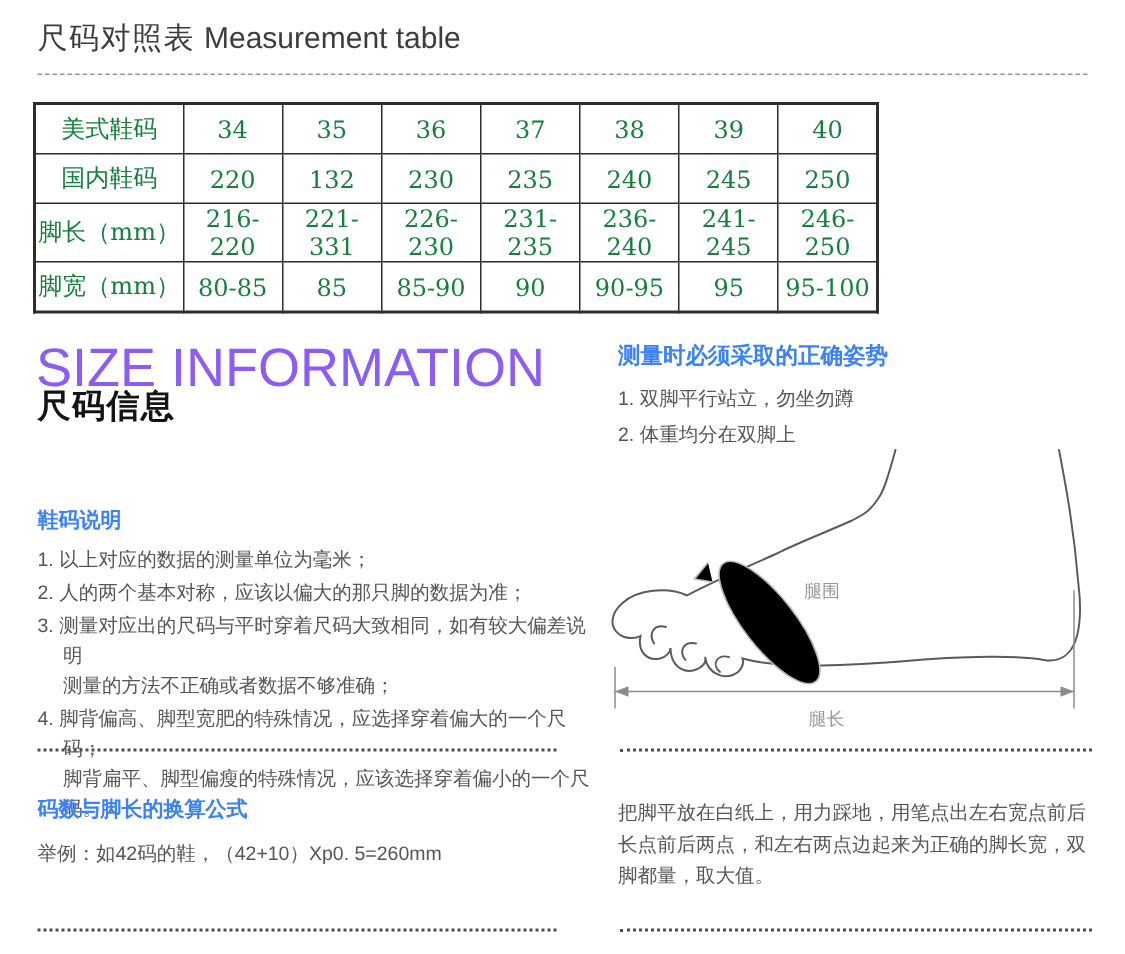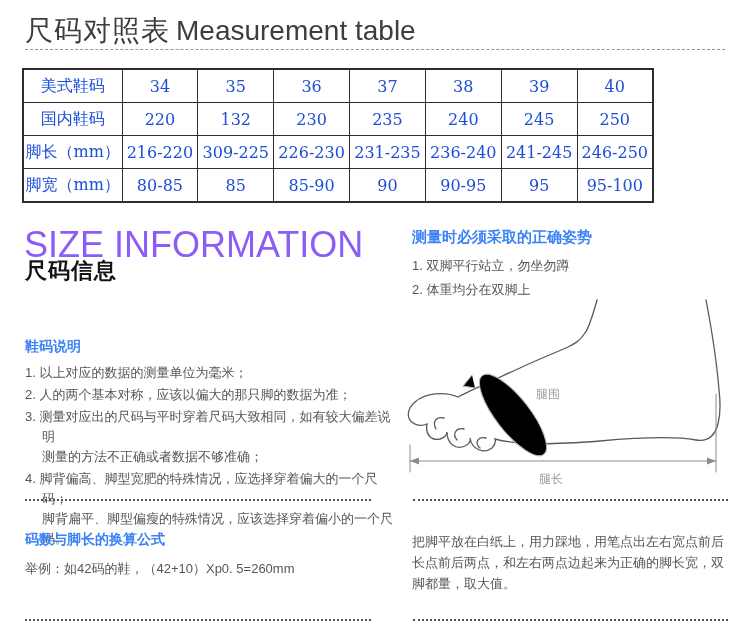--- a/index.html
+++ b/index.html
@@ -1,26 +1,26 @@
 <!DOCTYPE html>
 <html><head>
 <meta charset="utf-8">
 <style>
   html,body{margin:0;padding:0;background:#ffffff;}
   body{width:750px;height:636px;overflow:hidden;font-family:"Liberation Sans","DejaVu Sans",sans-serif;color:#555;}
   .page{position:relative;width:750px;height:636px;background:#fff;}
 
   
-  .header{position:absolute;left:25px;top:12px;font-size:28px;color:#3d3d3d;white-space:nowrap;}
+  .header{position:absolute;left:25px;top:12px;font-size:20px;color:#3d3d3d;white-space:nowrap;}
   .header .t-cn{letter-spacing:1px;}
   .header .t-en{margin-left:6px;}
   .dash-line{position:absolute;left:25px;top:49px;width:700px;border-top:1px dashed #979797;}
 
   
-  .size-table{position:absolute;left:22px;top:68px;width:632px;border-collapse:collapse;border:2px solid #2d2d2d;table-layout:fixed;font-family:"DejaVu Serif","Liberation Serif",serif;font-size:16px;color:#1d4ed8;}
+  .size-table{position:absolute;left:22px;top:68px;width:564px;border-collapse:collapse;border:2px solid #2d2d2d;table-layout:fixed;font-family:"DejaVu Serif","Liberation Serif",serif;font-size:16px;color:#15803d;}
   .size-table td{border:1px solid #2d2d2d;height:32px;text-align:center;padding:0;overflow:hidden;}
 
   
   .size-info-en{position:absolute;left:24px;top:224px;font-size:36px;color:#8b5cf6;letter-spacing:0px;white-space:nowrap;}
   .size-info-cn{position:absolute;left:25px;top:256px;font-size:22px;font-weight:bold;color:#141414;letter-spacing:1px;}
 
   
   .sec-title{font-weight:bold;color:#3b82f6;font-size:14px;margin:0 0 7px 0;}
   .posture{position:absolute;left:412px;top:228px;width:330px;font-size:13px;color:#565656;}
   .posture .sec-title{font-size:15px;}
@@ -84,21 +84,21 @@
         <td>132</td>
         <td>230</td>
         <td>235</td>
         <td>240</td>
         <td>245</td>
         <td>250</td>
       </tr>
       <tr>
         <td>脚长（mm）</td>
         <td>216-220</td>
-        <td>309-225</td>
+        <td>221-331</td>
         <td>226-230</td>
         <td>231-235</td>
         <td>236-240</td>
         <td>241-245</td>
         <td>246-250</td>
       </tr>
       <tr>
         <td>脚宽（mm）</td>
         <td>80-85</td>
         <td>85</td>

